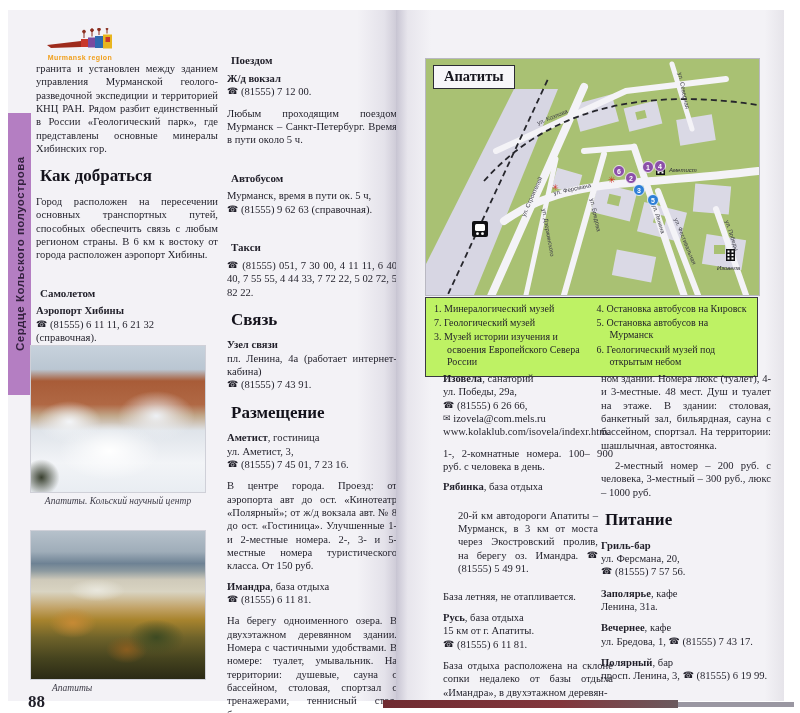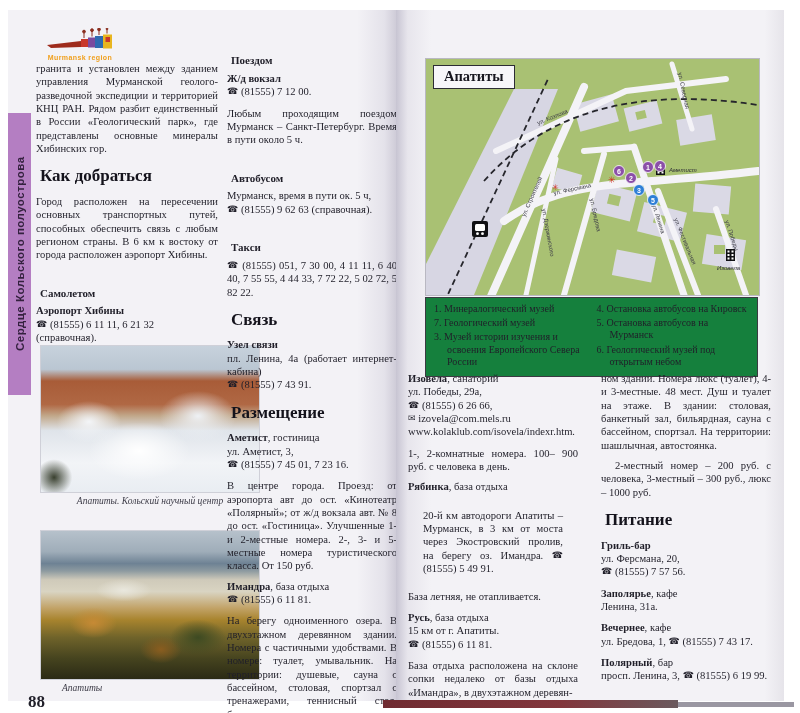--- a/index.html
+++ b/index.html
@@ -34,21 +34,21 @@
   h3.section{font-size:17px;font-weight:bold;margin:10px 0 8px 4px;color:#14131c;}
   .sub{font-weight:bold;font-size:11px;margin:25px 0 4px 4px;}
   .entry{margin:0 0 8px 0;}
   .eline{margin:0;}
   .b{font-weight:bold;}
   .ph{font-size:9px;position:relative;top:-1px;}
   .indent{text-indent:14px;}
   .caption{font-style:italic;font-size:9.5px;color:#3c3b47;margin-top:3px;}
 
   
-  .photo{position:absolute;left:32px;width:220px;}
+  .photo{position:absolute;left:22px;width:176px;}
   .photo .img{width:100%;border:1px solid #cfd0d8;box-sizing:border-box;}
   .photo1 .img{height:148px;background:
      radial-gradient(circle 26px at 6% 90%, #39402f 0%, rgba(57,64,47,0) 70%),
      radial-gradient(ellipse 46px 30px at 22% 52%, #f3f5f8 0%, rgba(243,245,248,0) 70%),
      radial-gradient(ellipse 55px 36px at 72% 48%, #eef1f5 0%, rgba(238,241,245,0) 70%),
      radial-gradient(ellipse 70px 40px at 45% 72%, #ffffff 0%, rgba(255,255,255,0) 72%),
      linear-gradient(180deg,#c7d2dc 0%,#bac6d2 16%,#a85c38 24%,#b06844 40%,#c2a98c 48%,#dfe4ea 58%,#f2f4f7 80%,#e9edf2 100%);}
   .photo2 .img{height:150px;background:
      radial-gradient(ellipse 40px 16px at 38% 40%, #e9e7dd 0%, rgba(233,231,221,0) 70%),
      radial-gradient(ellipse 34px 22px at 24% 62%, #c68a35 0%, rgba(198,138,53,0) 70%),
@@ -63,21 +63,21 @@
   .map{position:absolute;left:425px;top:58px;width:333px;height:236px;border:1px solid #b9b8c2;box-sizing:content-box;}
   .map svg{display:block;}
   .map-title{position:absolute;left:7px;top:6px;background:#f7f6f9;border:1px solid #2c2c34;
      padding:2px 10px 3px 10px;font-weight:bold;font-size:14.5px;color:#17161f;}
   .st-label{font-family:"Liberation Sans",sans-serif;font-size:6px;fill:#3c3c46;}
   .pl-label{font-family:"Liberation Sans",sans-serif;font-size:6px;fill:#2c2c34;font-style:italic;}
   .mk-num{font-family:"Liberation Sans",sans-serif;font-size:7px;font-weight:bold;fill:#fff;}
 
   
   .legend{position:absolute;left:425px;top:297px;width:333px;box-sizing:border-box;
-     border:1.5px solid #3a3a42;background:#15803d;padding:5px 8px 6px 8px;display:flex;gap:10px;}
+     border:1.5px solid #3a3a42;background:#bef264;padding:5px 8px 6px 8px;display:flex;gap:10px;}
   .leg-col{flex:1;}
   .leg-item{font-size:10px;line-height:1.22;color:#201f29;padding-left:13px;text-indent:-13px;margin-bottom:2px;}
 </style>
 </head>
 <body>
 
 <div class="spread">
 
   <div class="page page-left">
 
@@ -289,21 +289,21 @@
       <div class="leg-item">7. Геологический музей</div>
       <div class="leg-item">3. Музей истории изучения и освоения Европейского Севера России</div>
     </div>
     <div class="leg-col">
       <div class="leg-item">4. Остановка автобусов на Кировск</div>
       <div class="leg-item">5. Остановка автобусов на Мурманск</div>
       <div class="leg-item">6. Геологический музей под открытым небом</div>
     </div>
   </div>
 
-  <div class="col" style="left:408px;top:372px;width:170px;">
+  <div class="col" style="left:443px;top:372px;width:170px;">
     <div class="entry">
       <div class="eline"><span class="b">Изовела</span><span>, санаторий</span></div>
       <div class="eline">ул. Победы, 29а,</div>
       <div class="eline"><span class="ph">☎</span> <span>(81555) 6 26 66,</span></div>
       <div class="eline"><span class="ph">✉</span> <span>izovela@com.mels.ru</span></div>
       <div class="eline" style="word-break:break-all;">www.kolaklub.com/isovela/indexr.htm.</div>
     </div>
     <p>1-, 2-комнатные номера. 100– 900 руб. с человека в день.</p>
     <div class="entry">
       <div class="eline"><span class="b">Рябинка</span><span>, база отдыха</span></div>

